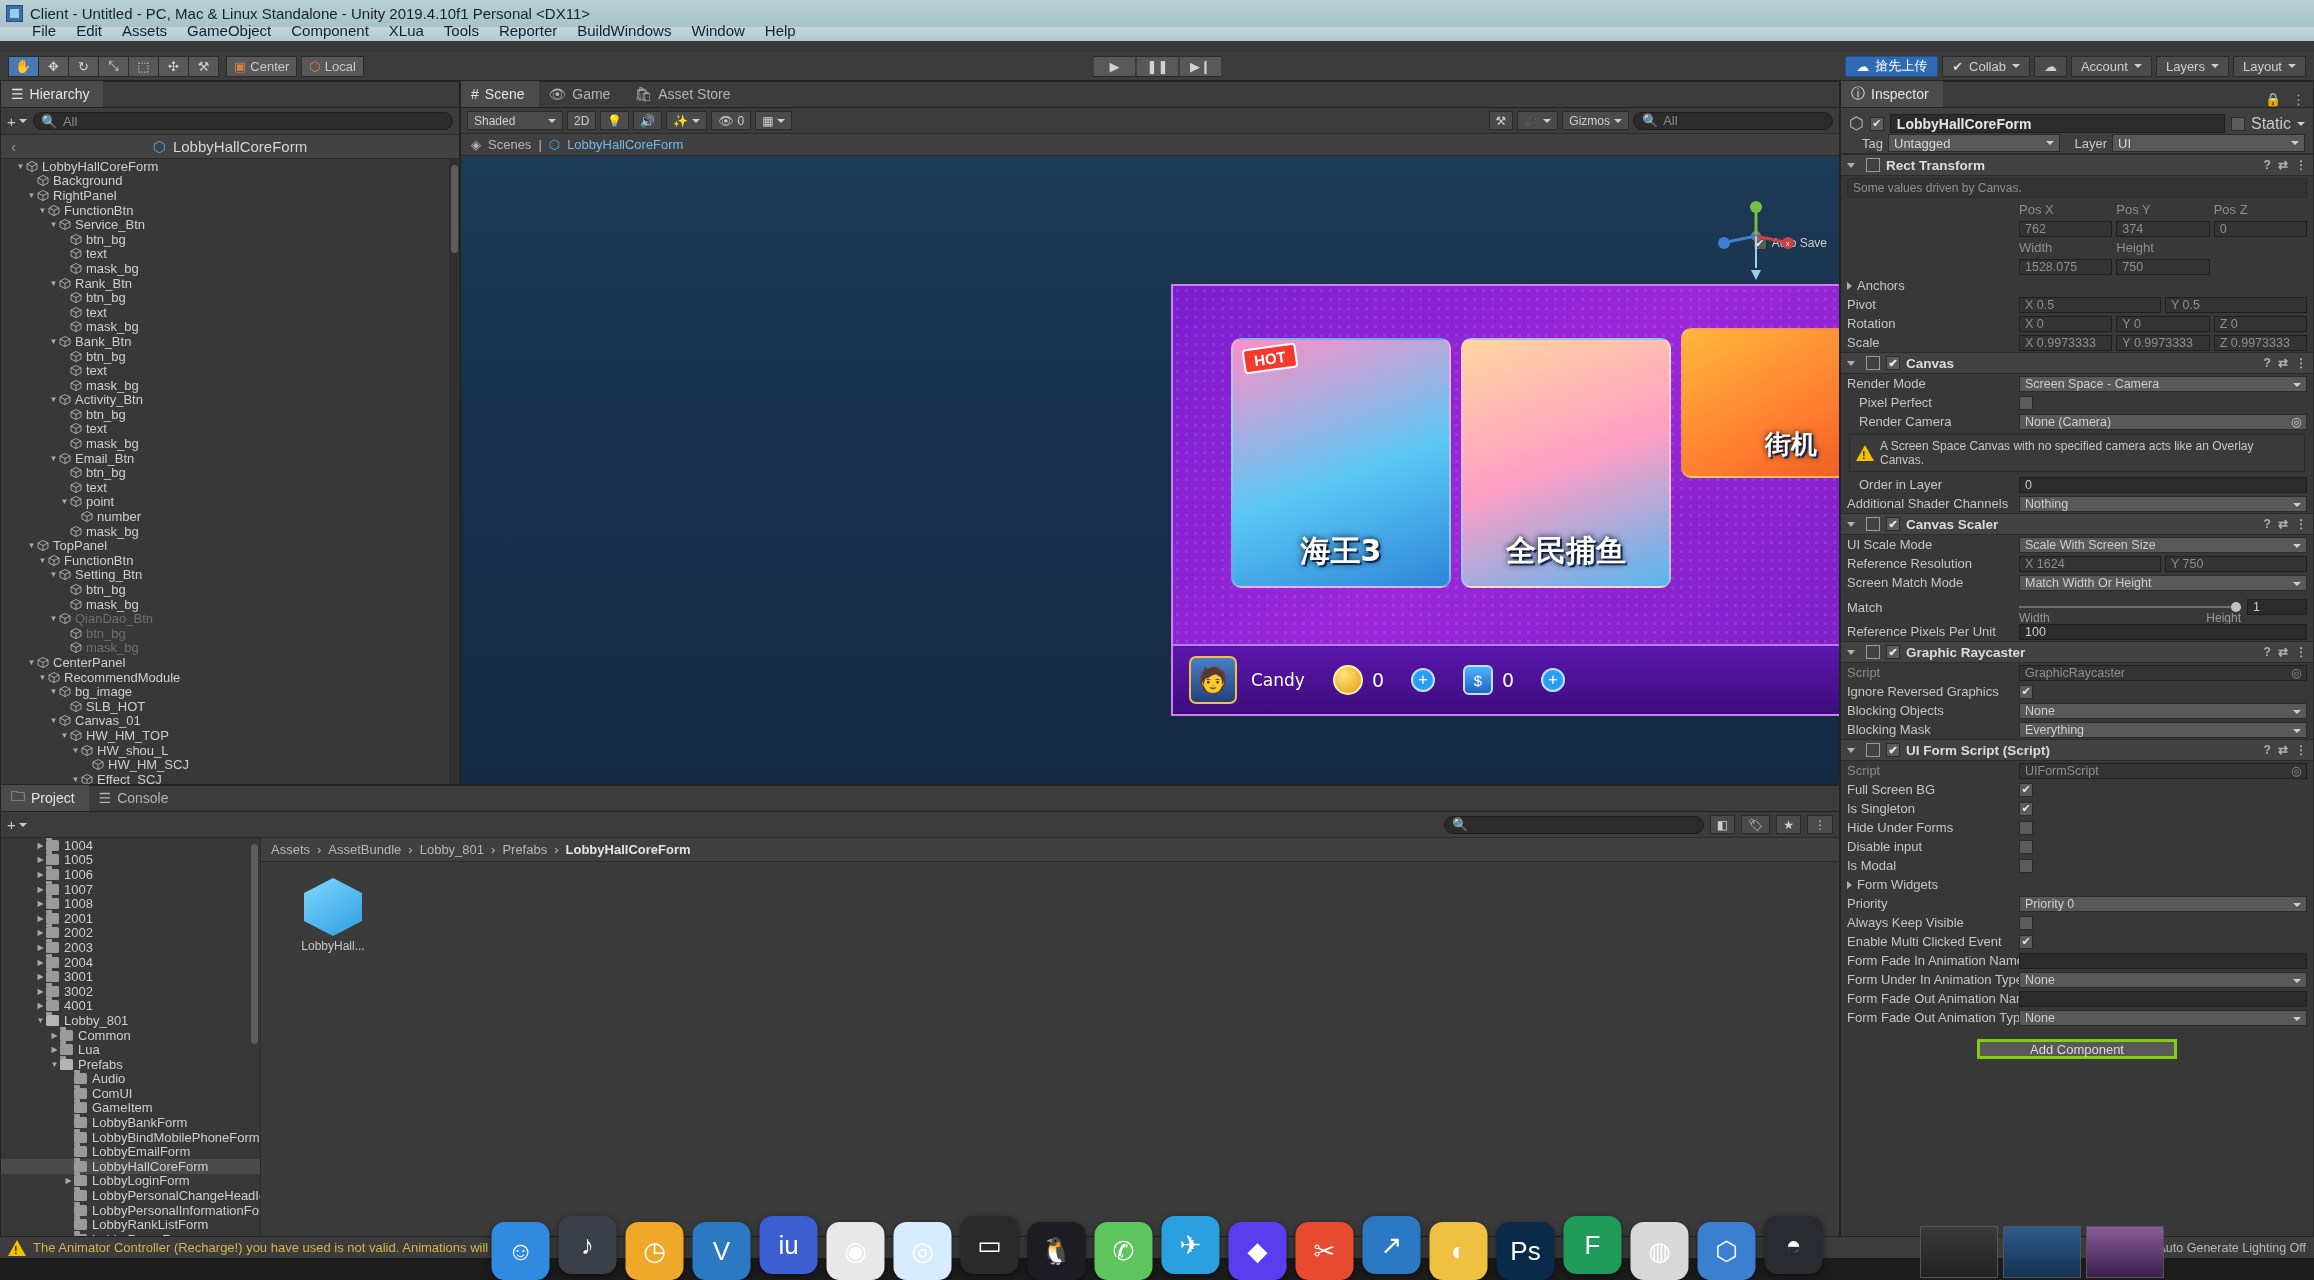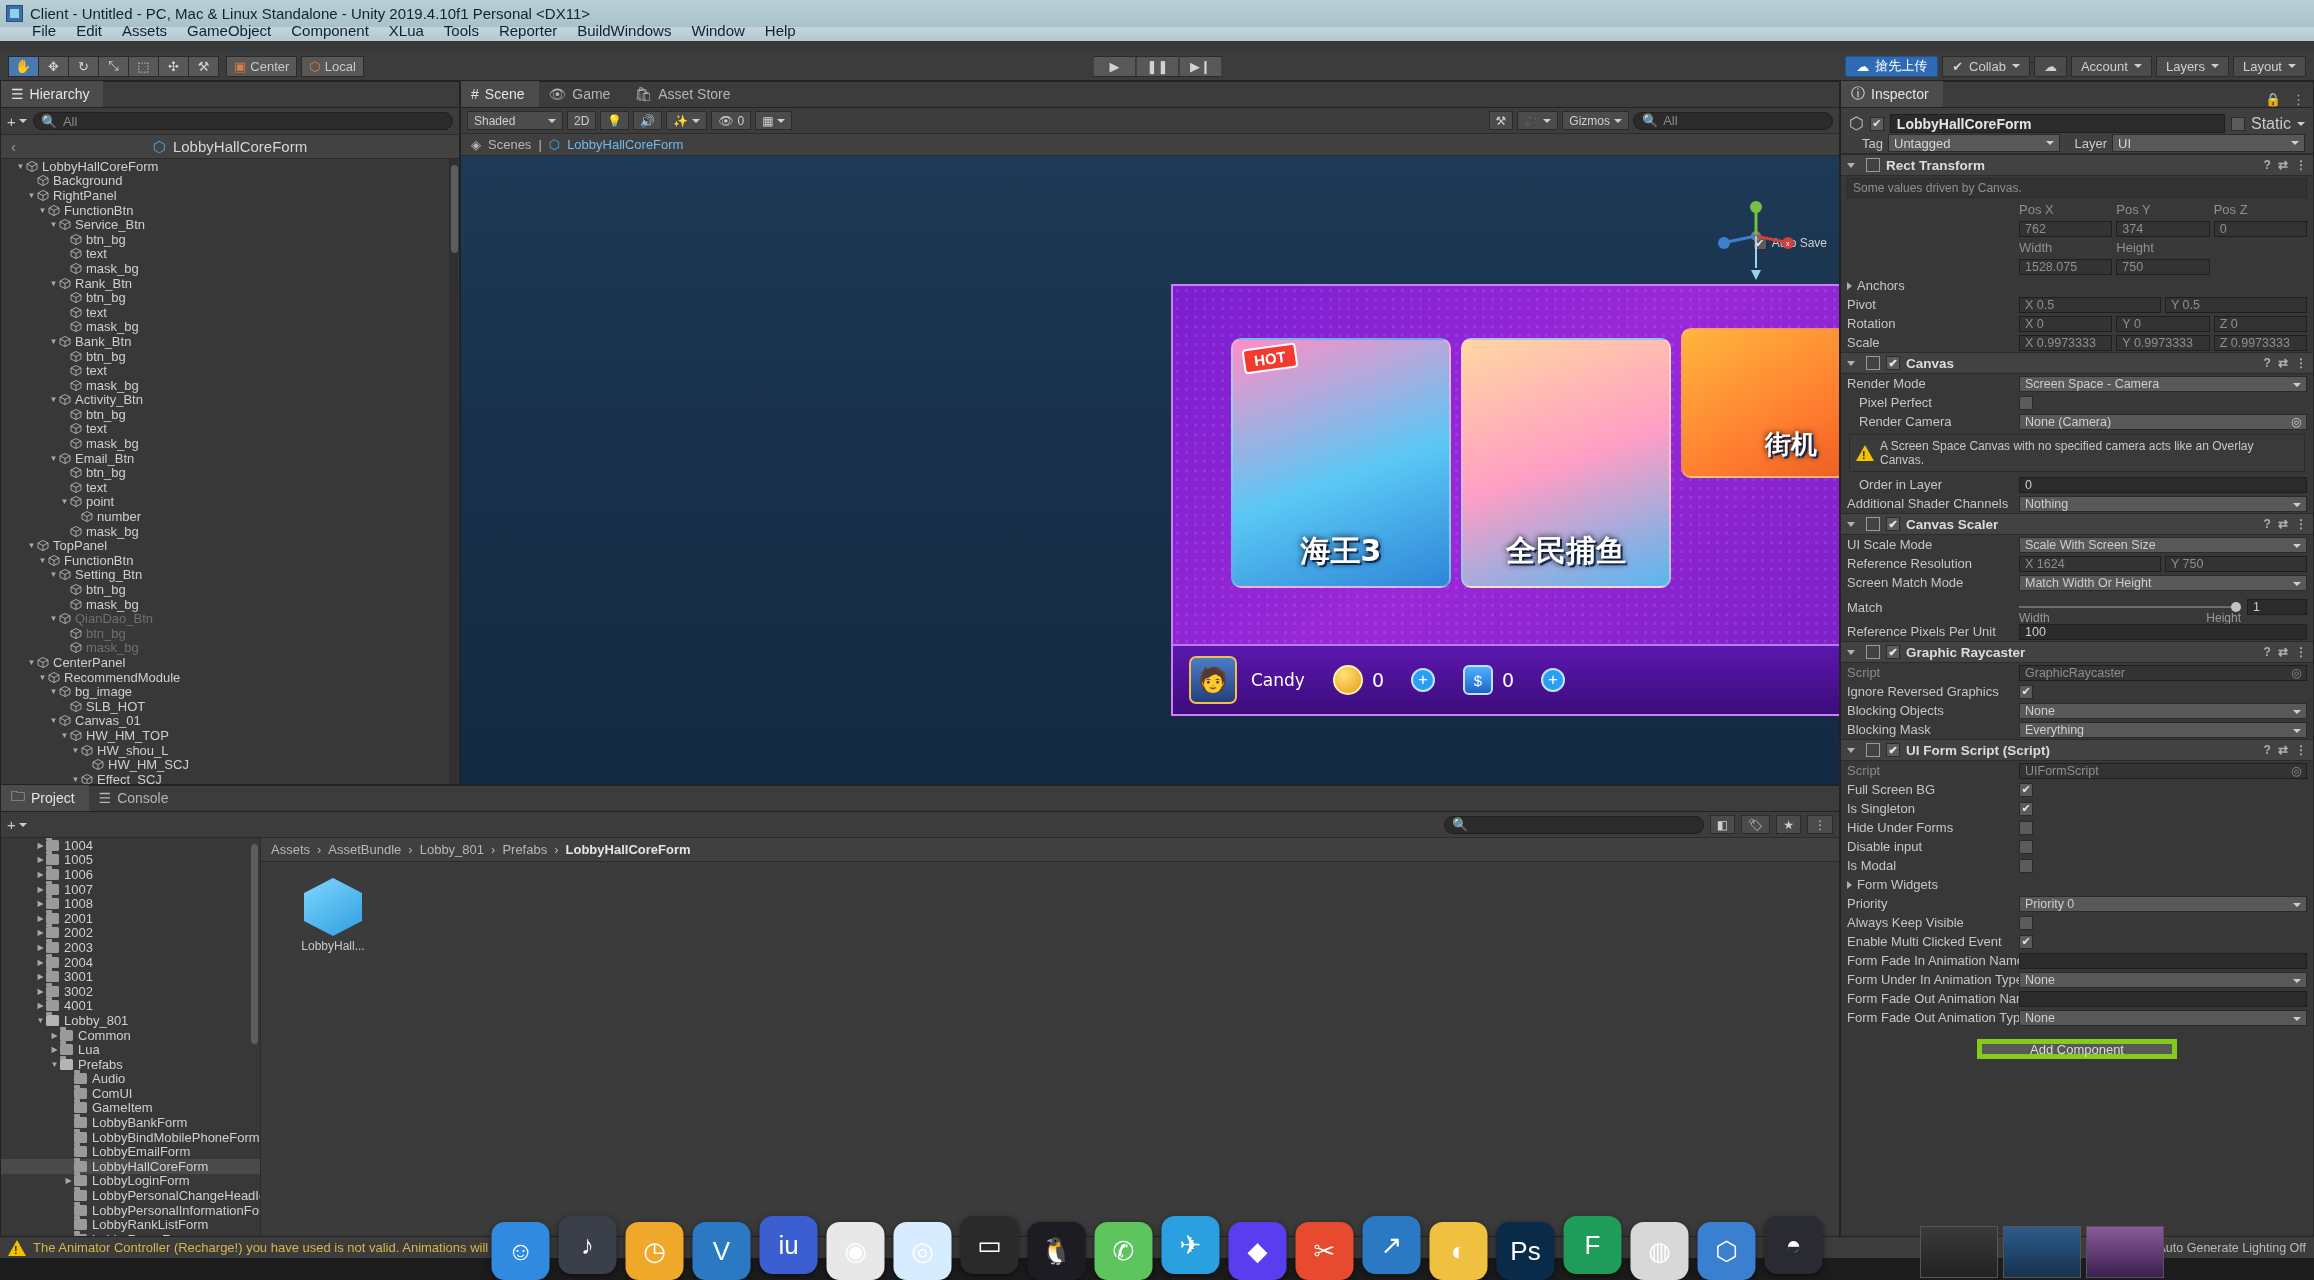--- a/index.html
+++ b/index.html
@@ -152,21 +152,21 @@
     align-items:center; padding:4px 6px; font-size:12px; color:#c8c8c8;}
   .tri-w{ width:0;height:0;border-left:9px solid transparent;border-right:9px solid transparent;
     border-bottom:16px solid #f2c200; position:relative; flex:none;}
   .tri-w:after{content:"!";position:absolute;left:-3px;top:4px;font-size:11px;color:#3a2e00;font-weight:bold;}
   .xyz{ display:flex; gap:4px; flex:1;}
   .vcell{ flex:1; display:flex; align-items:center;}
   .foldout{ width:0;height:0;border-top:4px solid transparent;border-bottom:4px solid transparent;
     border-left:5px solid #b0b0b0; margin-right:5px; flex:none;}
   .foldout.open{ border-left:4px solid transparent;border-right:4px solid transparent;
     border-top:5px solid #b0b0b0; border-bottom:none; }
-  #addcomp{ margin:12px auto; width:200px; height:20px; background:#585858; border:5px solid #84cc16;
+  #addcomp{ margin:12px auto; width:200px; height:20px; background:#585858; border:3px solid #84cc16;
     display:flex; align-items:center; justify-content:center; font-size:13px; color:#dcdcdc;}
   .slider{ flex:1; display:flex; align-items:center; gap:6px;}
   .strack{ flex:1; height:2px; background:#6d6d6d; position:relative;}
   .sknob{ position:absolute; right:0; top:-4px; width:10px;height:10px;border-radius:50%;background:#c2c2c2;}
 
   
   #project { left:0; top:785px; width:1840px; height:473px; }
   #proj-head{ height:26px; background:#3c3c3c; display:flex; align-items:center; padding:0 6px; gap:6px;
     border-bottom:1px solid #2b2b2b;}
   #proj-left{ position:absolute; left:0; top:52px; width:260px; bottom:0; background:#383838;

